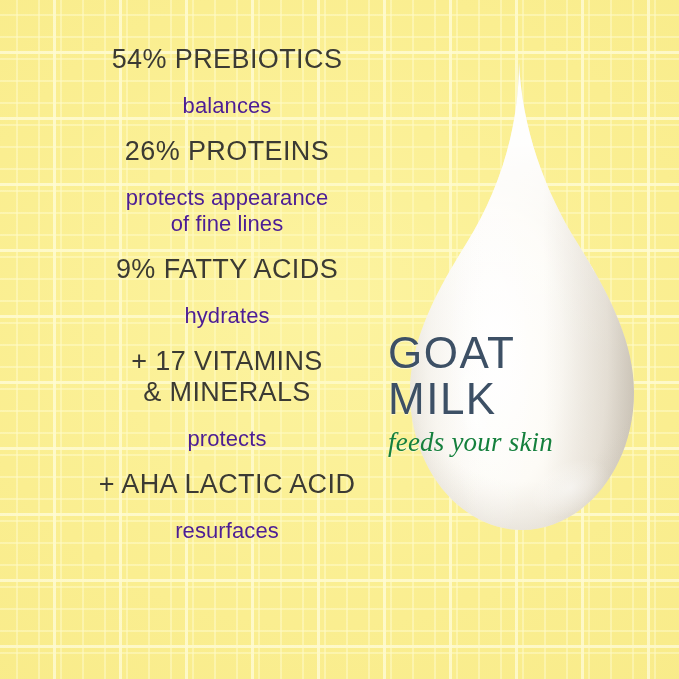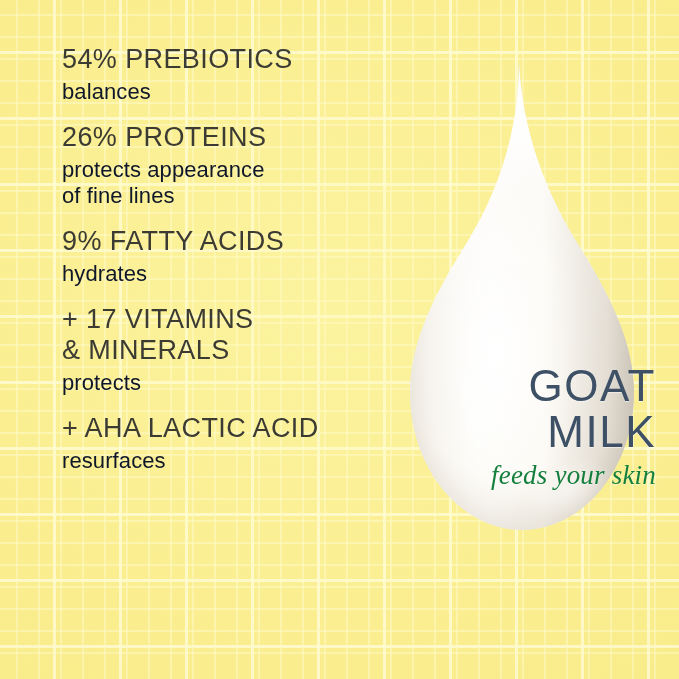--- a/index.html
+++ b/index.html
@@ -65,20 +65,21 @@
         rgba(240,226,104,0.30) 100%);
     pointer-events: none;
   }
 
   
   .ingredient-list {
     position: absolute;
     left: 62px;
     top: 44px;
     width: 330px;
+    text-align: center;
   }
   .ingredient {
     margin-bottom: 17px;
   }
   .ingredient:last-child { margin-bottom: 0; }
 
   .ingredient-name {
     font-family: "Liberation Sans", sans-serif;
     font-size: 27px;
     line-height: 31px;
@@ -86,22 +87,22 @@
     letter-spacing: 0.4px;
     color: #3b3a33;
     white-space: pre-line;
   }
   .ingredient-benefit {
     font-family: "Liberation Sans", sans-serif;
     font-size: 22px;
     line-height: 26px;
     font-weight: 400;
     letter-spacing: 0.1px;
-    color: #0f172a;
-    margin-top: 4px;
+    color: #4c1d95;
+    margin-top: 18px;
     white-space: pre-line;
   }
 
   
   .droplet-wrap {
     position: absolute;
     left: 388px;
     top: 58px;
     width: 268px;
     height: 500px;
@@ -112,23 +113,22 @@
     width: 100%;
     height: 100%;
     display: block;
   }
 
   .droplet-text {
     position: absolute;
     left: 0;
     right: 0;
     top: 272px;
-    text-align: right;
+    text-align: left;
     pointer-events: none;
-    margin-top: 33px;
   }
   .brand-goat,
   .brand-milk {
     font-family: "Liberation Sans", sans-serif;
     font-weight: 400;
     font-size: 44px;
     line-height: 46px;
     letter-spacing: 1.5px;
     color: #3d5065;
     text-shadow: 0 1px 1px rgba(255,255,255,0.55);

